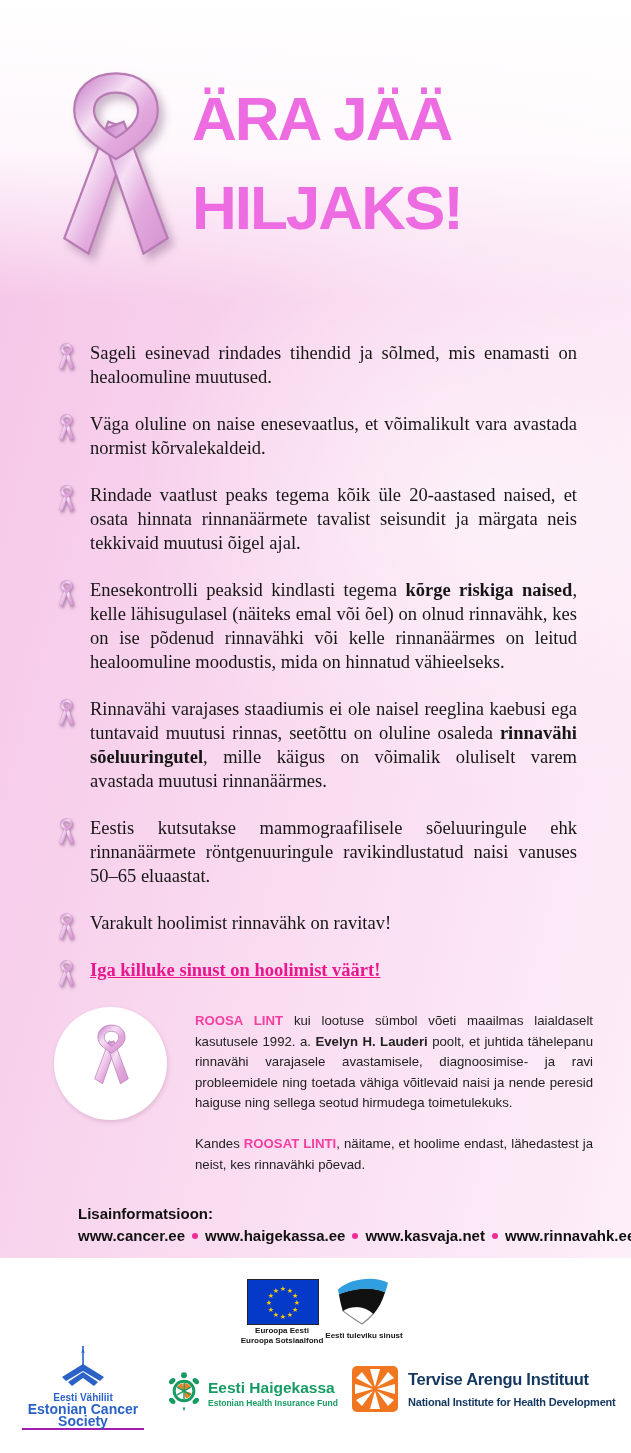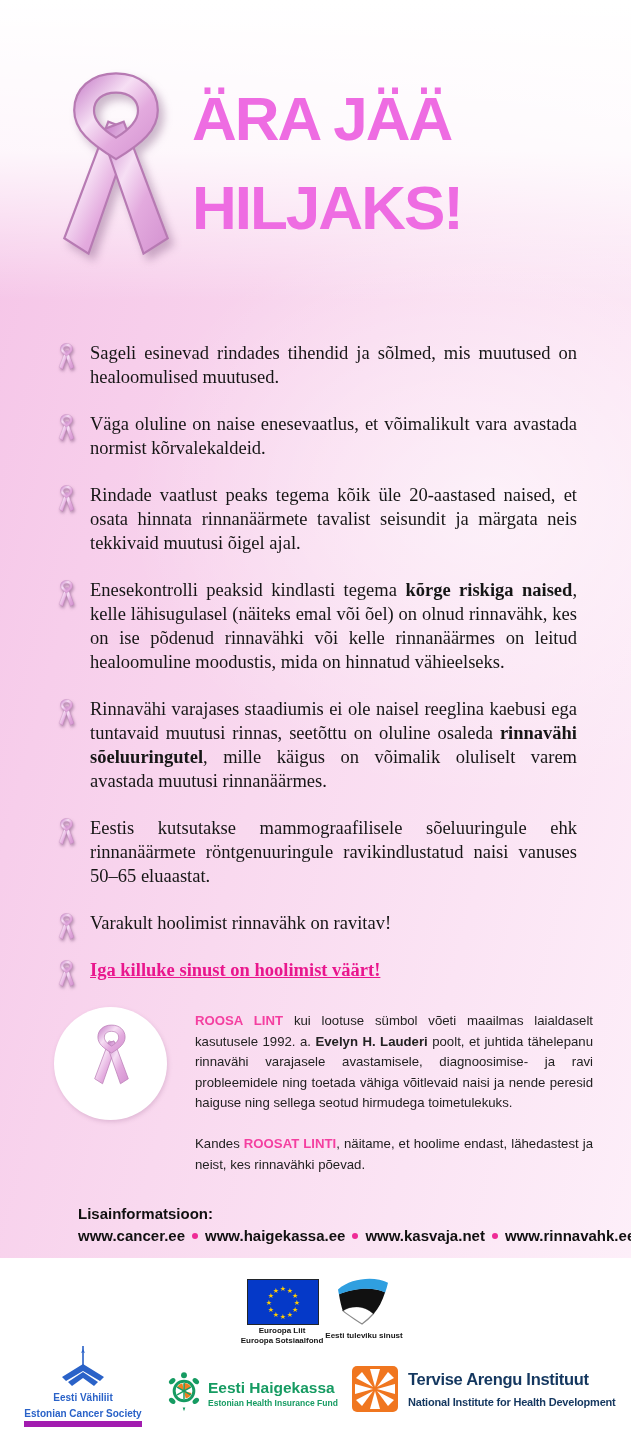--- a/index.html
+++ b/index.html
@@ -88,21 +88,21 @@
     font-size:8px;line-height:9.5px;font-weight:bold;color:#151515;
   }
   .sail-logo{position:absolute;left:334px;top:18px;width:58px;height:50px;}
   .sail-caption{
     position:absolute;left:314px;top:73px;width:100px;text-align:center;
     font-size:8px;font-weight:bold;color:#151515;
   }
   .vahiliit{position:absolute;left:22px;top:88px;width:122px;text-align:center;color:#2a62c8;}
   .vahiliit svg{width:46px;height:40px;}
   .vahiliit-l1{font-size:10px;font-weight:bold;line-height:11px;margin-top:2px;}
-  .vahiliit-l2{font-size:10px;font-weight:bold;line-height:12px;border-bottom:6px solid #a21caf;display:inline-block;padding-bottom:1px;}
+  .vahiliit-l2{font-size:14px;font-weight:bold;line-height:12px;border-bottom:2px solid #a21caf;display:inline-block;padding-bottom:1px;}
   .haigekassa{position:absolute;left:163px;top:112px;}
   .haigekassa svg{position:absolute;left:0;top:0;width:42px;height:42px;}
   .hk-name{position:absolute;left:45px;top:9px;font-size:15.5px;font-weight:bold;color:#169b62;white-space:nowrap;}
   .hk-sub{position:absolute;left:45px;top:28px;font-size:8.5px;font-weight:bold;color:#169b62;white-space:nowrap;}
   .tai{position:absolute;left:352px;top:108px;}
   .tai svg{position:absolute;left:0;top:0;width:46px;height:46px;}
   .tai-name{position:absolute;left:56px;top:4px;font-size:16.5px;font-weight:bold;color:#14375f;white-space:nowrap;letter-spacing:-.3px;}
   .tai-sub{position:absolute;left:56px;top:30px;font-size:11px;font-weight:bold;color:#14375f;white-space:nowrap;letter-spacing:-.2px;}
 
   .defs-holder{position:absolute;width:0;height:0;overflow:hidden;}
@@ -138,21 +138,21 @@
     <div class="title">
       <div>ÄRA JÄÄ</div>
       <div>HILJAKS!</div>
     </div>
 
     <ul class="bullets">
       <li class="bullet">
         <svg class="bullet-icon">
             <use href="#ribbon-shape"></use>
           </svg>
-        <p class="btext"><span>Sageli esinevad rindades tihendid ja sõlmed, mis muutused on healoomulised muutused.</span></p>
+        <p class="btext"><span>Sageli esinevad rindades tihendid ja sõlmed, mis enamasti on healoomuline muutused.</span></p>
       </li>
       <li class="bullet">
         <svg class="bullet-icon">
             <use href="#ribbon-shape"></use>
           </svg>
         <p class="btext"><span>Väga oluline on naise enesevaatlus, et võimalikult vara avastada normist kõrvalekaldeid.</span></p>
       </li>
       <li class="bullet">
         <svg class="bullet-icon">
             <use href="#ribbon-shape"></use>
@@ -220,21 +220,21 @@
           <text x="42" y="37.1">★</text>
         <text x="35" y="39">★</text>
           <text x="28" y="37.1">★</text>
           <text x="22.9" y="32">★</text>
         <text x="21" y="25">★</text>
           <text x="22.9" y="18">★</text>
           <text x="28" y="12.9">★</text>
       </g>
     </svg>
     <div class="eu-caption">
-      <div>Euroopa Liit</div>
+      <div>Euroopa Eesti</div>
       <div>Euroopa Sotsiaalfond</div>
     </div>
 
     <svg class="sail-logo" viewBox="0 0 56 52">
       <path d="M7 36 C14 31 28 29 39 39 C35 43.5 31 47 27 50 C19 44.5 12 40.5 7 36 Z" fill="#ffffff" stroke="#8a8a8a" stroke-width="1.2"></path>
       <path d="M3 19 C16 13.5 36 10 51 17 C48 26 44.5 33.5 39 39.5 C28 29.5 14 31.5 7 36.5 C5.3 31 4 25.2 3 19 Z" fill="#111111"></path>
       <path d="M2 14 C16 2 40 0 54 7 C53.2 10.6 52.2 14 51.1 17.2 C36 10.2 16 13.8 3 19.2 C2.6 17.4 2.3 15.7 2 14 Z" fill="#2f9fe0"></path>
     </svg>
     <div class="sail-caption">Eesti tuleviku sinust</div>
 

